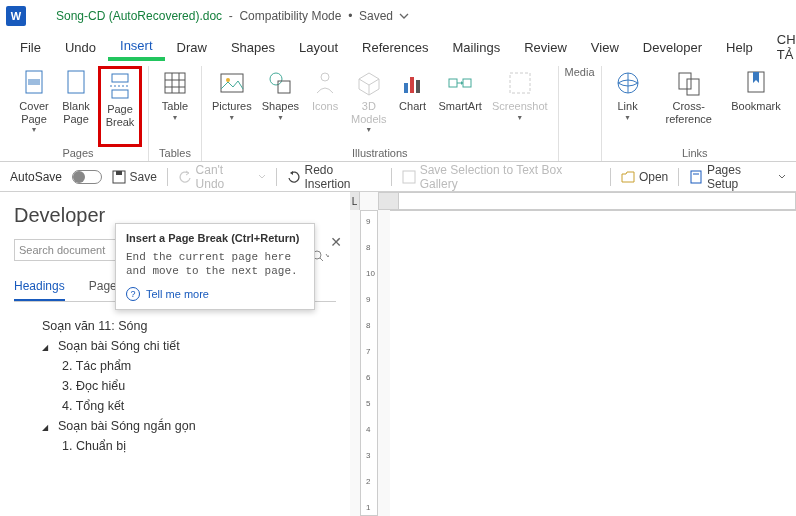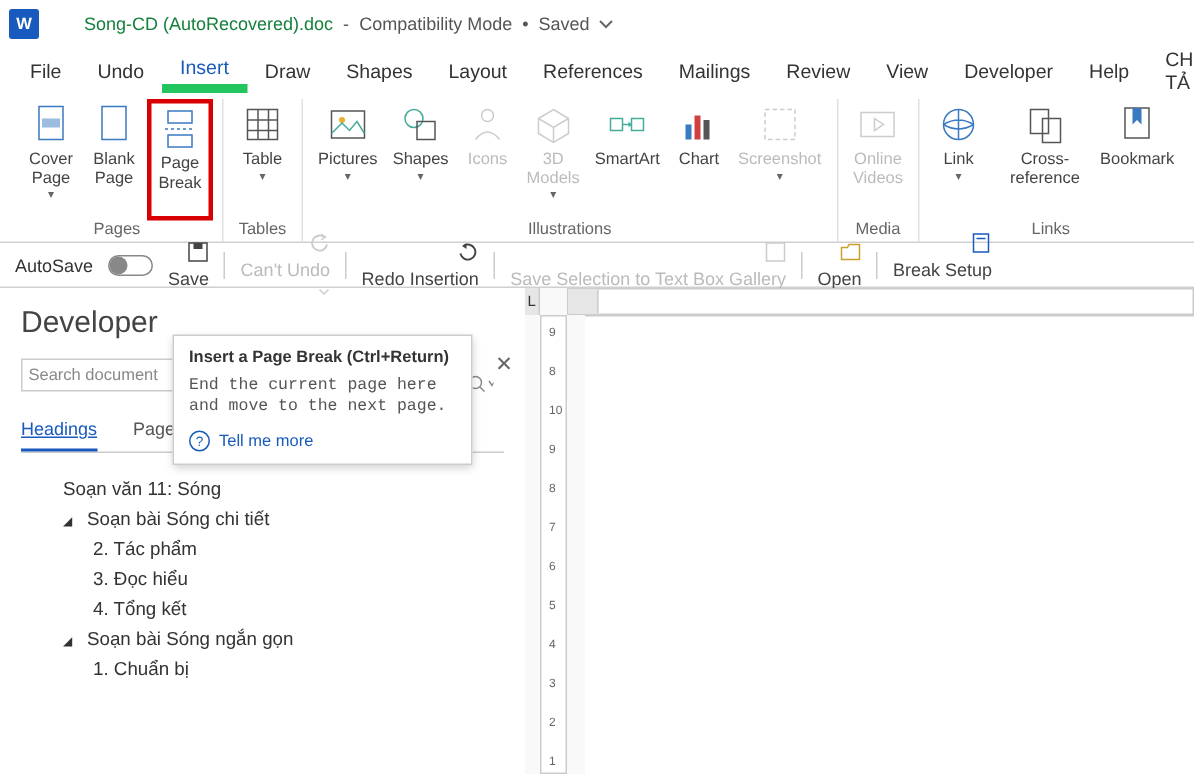--- a/index.html
+++ b/index.html
@@ -8,50 +8,50 @@
   
   .titlebar { height:32px; display:flex; align-items:center; padding:0 6px; }
   .word-icon { width:20px; height:20px; background:#185abd; color:#fff; font-weight:bold; font-size:11px; display:flex; align-items:center; justify-content:center; border-radius:2px; margin-right:30px; }
   .title-text { font-size:12px; color:#555; }
   .title-strong { color:#15803d;text-align:right; }
   .title-drop { margin-left:6px; color:#555; }
 
   
   .menubar { height:30px; display:flex; align-items:center; padding:0 8px; }
   .menu-item { padding:4px 12px; font-size:13px; color:#333; cursor:pointer; }
-  .menu-item.active { border-bottom:6px solid #22c55e; color:#185abd; }
+  .menu-item.active { border-bottom:4px solid #22c55e; color:#185abd; }
 
   
   .ribbon { height:100px; border-bottom:1px solid #d0d0d0; display:flex; padding:4px 8px 0 8px; }
   .ribbon-group { display:flex; flex-direction:column; align-items:center; border-right:1px solid #e0e0e0; padding:0 6px; }
   .ribbon-group:last-child { border-right:none; }
   .ribbon-items { display:flex; gap:2px; flex:1; }
   .ribbon-btn { display:flex; flex-direction:column; align-items:center; justify-content:flex-start; padding:2px 4px; min-width:40px; cursor:pointer; text-align:center; font-size:11px; line-height:1.15; color:#444; }
   .ribbon-btn .ricon { width:30px; height:30px; display:flex; align-items:center; justify-content:center; margin-bottom:2px; }
   .ribbon-btn.highlighted { border:3px solid #d80000; }
   .ribbon-btn .drop { font-size:8px; color:#666; }
   .ribbon-group-label { font-size:11px; color:#666; padding-bottom:2px; }
   .disabled { color:#bbb; }
   .disabled svg * { stroke:#ccc; fill:none; }
 
   
   .qat { height:30px; border-bottom:1px solid #d0d0d0; display:flex; align-items:center; gap:10px; padding:0 10px; font-size:12px; }
   .qat .toggle { width:30px; height:14px; border:1px solid #888; border-radius:8px; position:relative; background:#fff; }
   .qat .toggle .knob { width:12px; height:12px; border-radius:50%; background:#888; position:absolute; left:0; top:0; }
   .qat .sep { width:1px; height:18px; background:#ccc; }
-  .qat-item { display:flex; align-items:flex-end; gap:4px; cursor:pointer; color:#444;flex-direction:column; }
+  .qat-item { display:flex; align-items:center; gap:4px; cursor:pointer; color:#444; }
   .qat-item.disabled { color:#bbb; cursor:default; }
 
   
   .workspace { display:flex; height:calc(516px - 32px - 30px - 100px - 30px); }
   .navpane { width:350px; padding:12px 14px; position:relative; }
   .nav-title { font-size:20px; font-weight:400; color:#444; margin-bottom:12px; }
   .nav-tabs { display:flex; gap:24px; border-bottom:1px solid #ccc; margin-bottom:14px; }
   .nav-tab { padding:4px 0 6px 0; font-size:12px; color:#555; cursor:pointer; }
-  .nav-tab.active { color:#185abd; border-bottom:2px solid #185abd;text-decoration:underline; }
+  .nav-tab.active { color:#185abd; border-bottom:2px solid #185abd; }
   .searchbox { position:relative; display:flex; align-items:center; border:1px solid #ccc; height:22px; padding:0 4px; font-size:11px; color:#888; margin-bottom:14px; width:295px; }
   .search-drop { width:18px; height:20px; display:flex; align-items:center; justify-content:center; margin-left:2px; }
 
   .tree { font-size:12.5px; color:#333; }
   .tree-item { padding:3px 4px; cursor:pointer; }
   .tree-item.level1 { padding-left:28px; }
   .tree-item.level2 { padding-left:48px; }
   .tree-item.selected { background:#d0e3f5; }
   .tree-caret { display:inline-block; width:12px; color:#333; }
 
@@ -198,62 +198,51 @@
               <path d="M14 4 L24 10 L24 20 L14 26 L4 20 L4 10 Z" fill="none" stroke="#ccc"></path>
               <path d="M4 10 L14 16 L24 10 M14 16 L14 26" fill="none" stroke="#ccc"></path>
             </svg>
           </div>
           <div>3D<br>Models</div>
           <div class="drop">▾</div>
         </div>
         <div class="ribbon-btn">
           <div class="ricon">
             <svg width="28" height="28">
+              <rect x="5" y="14" width="4" height="10" fill="#3a7ac0"></rect>
+              <rect x="11" y="8" width="4" height="16" fill="#d04040"></rect>
+              <rect x="17" y="11" width="4" height="13" fill="#555"></rect>
+            </svg>
+          </div>
+          <div>Chart</div>
+        </div>
+        <div class="ribbon-btn">
+          <div class="ricon">
+            <svg width="28" height="28">
               <rect x="3" y="10" width="8" height="8" fill="none" stroke="#4a9"></rect>
               <rect x="17" y="10" width="8" height="8" fill="none" stroke="#4a9"></rect>
               <path d="M11 14 L17 14" stroke="#4a9"></path>
               <path d="M15 12 L17 14 L15 16" fill="#4a9"></path>
             </svg>
           </div>
           <div>SmartArt</div>
         </div>
-        <div class="ribbon-btn">
-          <div class="ricon">
-            <svg width="28" height="28">
-              <rect x="5" y="14" width="4" height="10" fill="#3a7ac0"></rect>
-              <rect x="11" y="8" width="4" height="16" fill="#d04040"></rect>
-              <rect x="17" y="11" width="4" height="13" fill="#555"></rect>
-            </svg>
-          </div>
-          <div>Chart</div>
-        </div>
         <div class="ribbon-btn disabled">
           <div class="ricon">
             <svg width="28" height="28">
               <rect x="4" y="4" width="20" height="20" fill="none" stroke="#ccc" stroke-dasharray="3 2"></rect>
             </svg>
           </div>
           <div>Screenshot</div>
           <div class="drop">▾</div>
         </div>
       </div>
       <div class="ribbon-group-label">Illustrations</div>
     </div>
     <div class="ribbon-group">
-      <div class="ribbon-items">
-        <div class="ribbon-btn disabled">
-          <div class="ricon">
-            <svg width="28" height="28">
-              <rect x="3" y="6" width="22" height="16" fill="none" stroke="#ccc"></rect>
-              <path d="M12 10 L18 14 L12 18 Z" fill="#ccc"></path>
-            </svg>
-          </div>
-          <div>Online<br>Videos</div>
-        </div>
-      </div>
       <div class="ribbon-group-label">Media</div>
     </div>
     <div class="ribbon-group">
       <div class="ribbon-items">
         <div class="ribbon-btn">
           <div class="ricon">
             <svg width="28" height="28">
               <ellipse cx="14" cy="14" rx="10" ry="10" fill="none" stroke="#3a7ac0"></ellipse>
               <path d="M4 14 Q14 8 24 14 M4 14 Q14 20 24 14 M14 4 L14 24" fill="none" stroke="#3a7ac0"></path>
             </svg>
@@ -328,21 +317,21 @@
         <path d="M1 4 L5 4 L6 2 L13 2 L13 12 L1 12 Z" fill="none" stroke="#c9a030"></path>
       </svg>
     <span>Open</span>
   </span>
   <span class="sep"></span>
   <span class="qat-item">
     <svg width="14" height="14">
         <rect x="2" y="1" width="10" height="12" fill="none" stroke="#185abd"></rect>
         <line x1="4" y1="4" x2="10" y2="4" stroke="#185abd"></line>
       </svg>
-    <span>Break Setup</span>
+    <span>Pages Setup</span>
     <svg width="8" height="8">
         <path d="M1 2 L4 5 L7 2" stroke="#666" fill="none"></path>
       </svg>
   </span>
 </div>
 
 <div class="workspace">
   <div class="navpane">
     <div class="nav-title">Developer</div>
     <div style="display:flex; align-items:center;">

